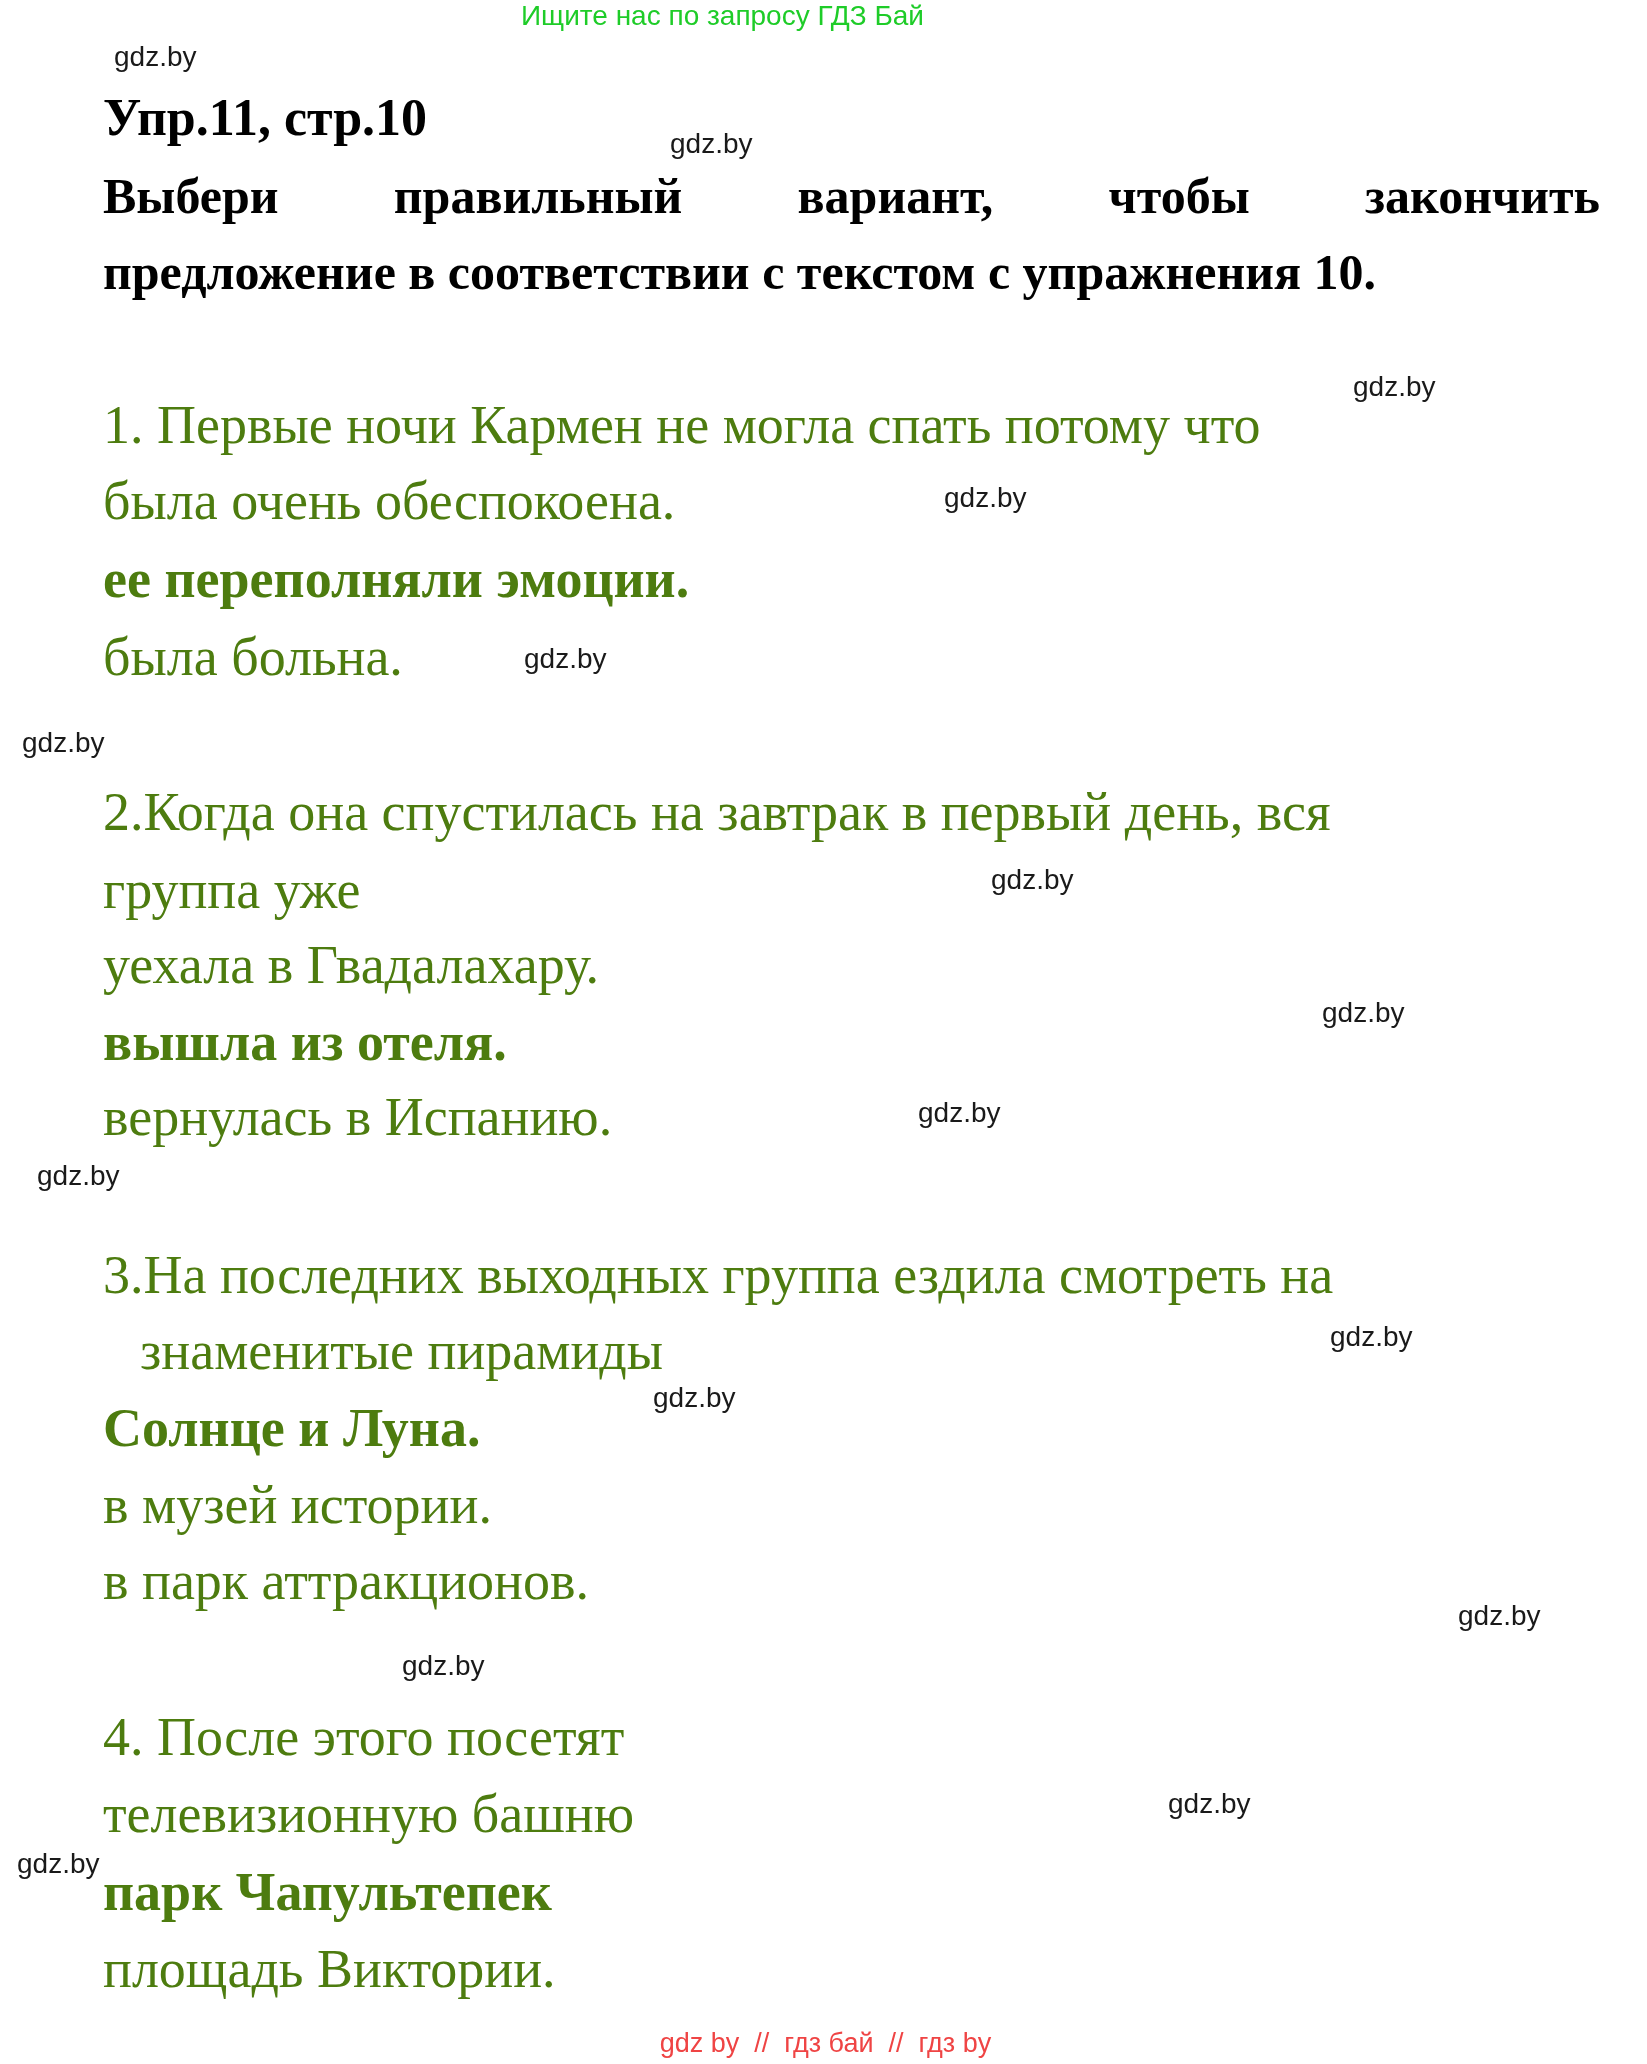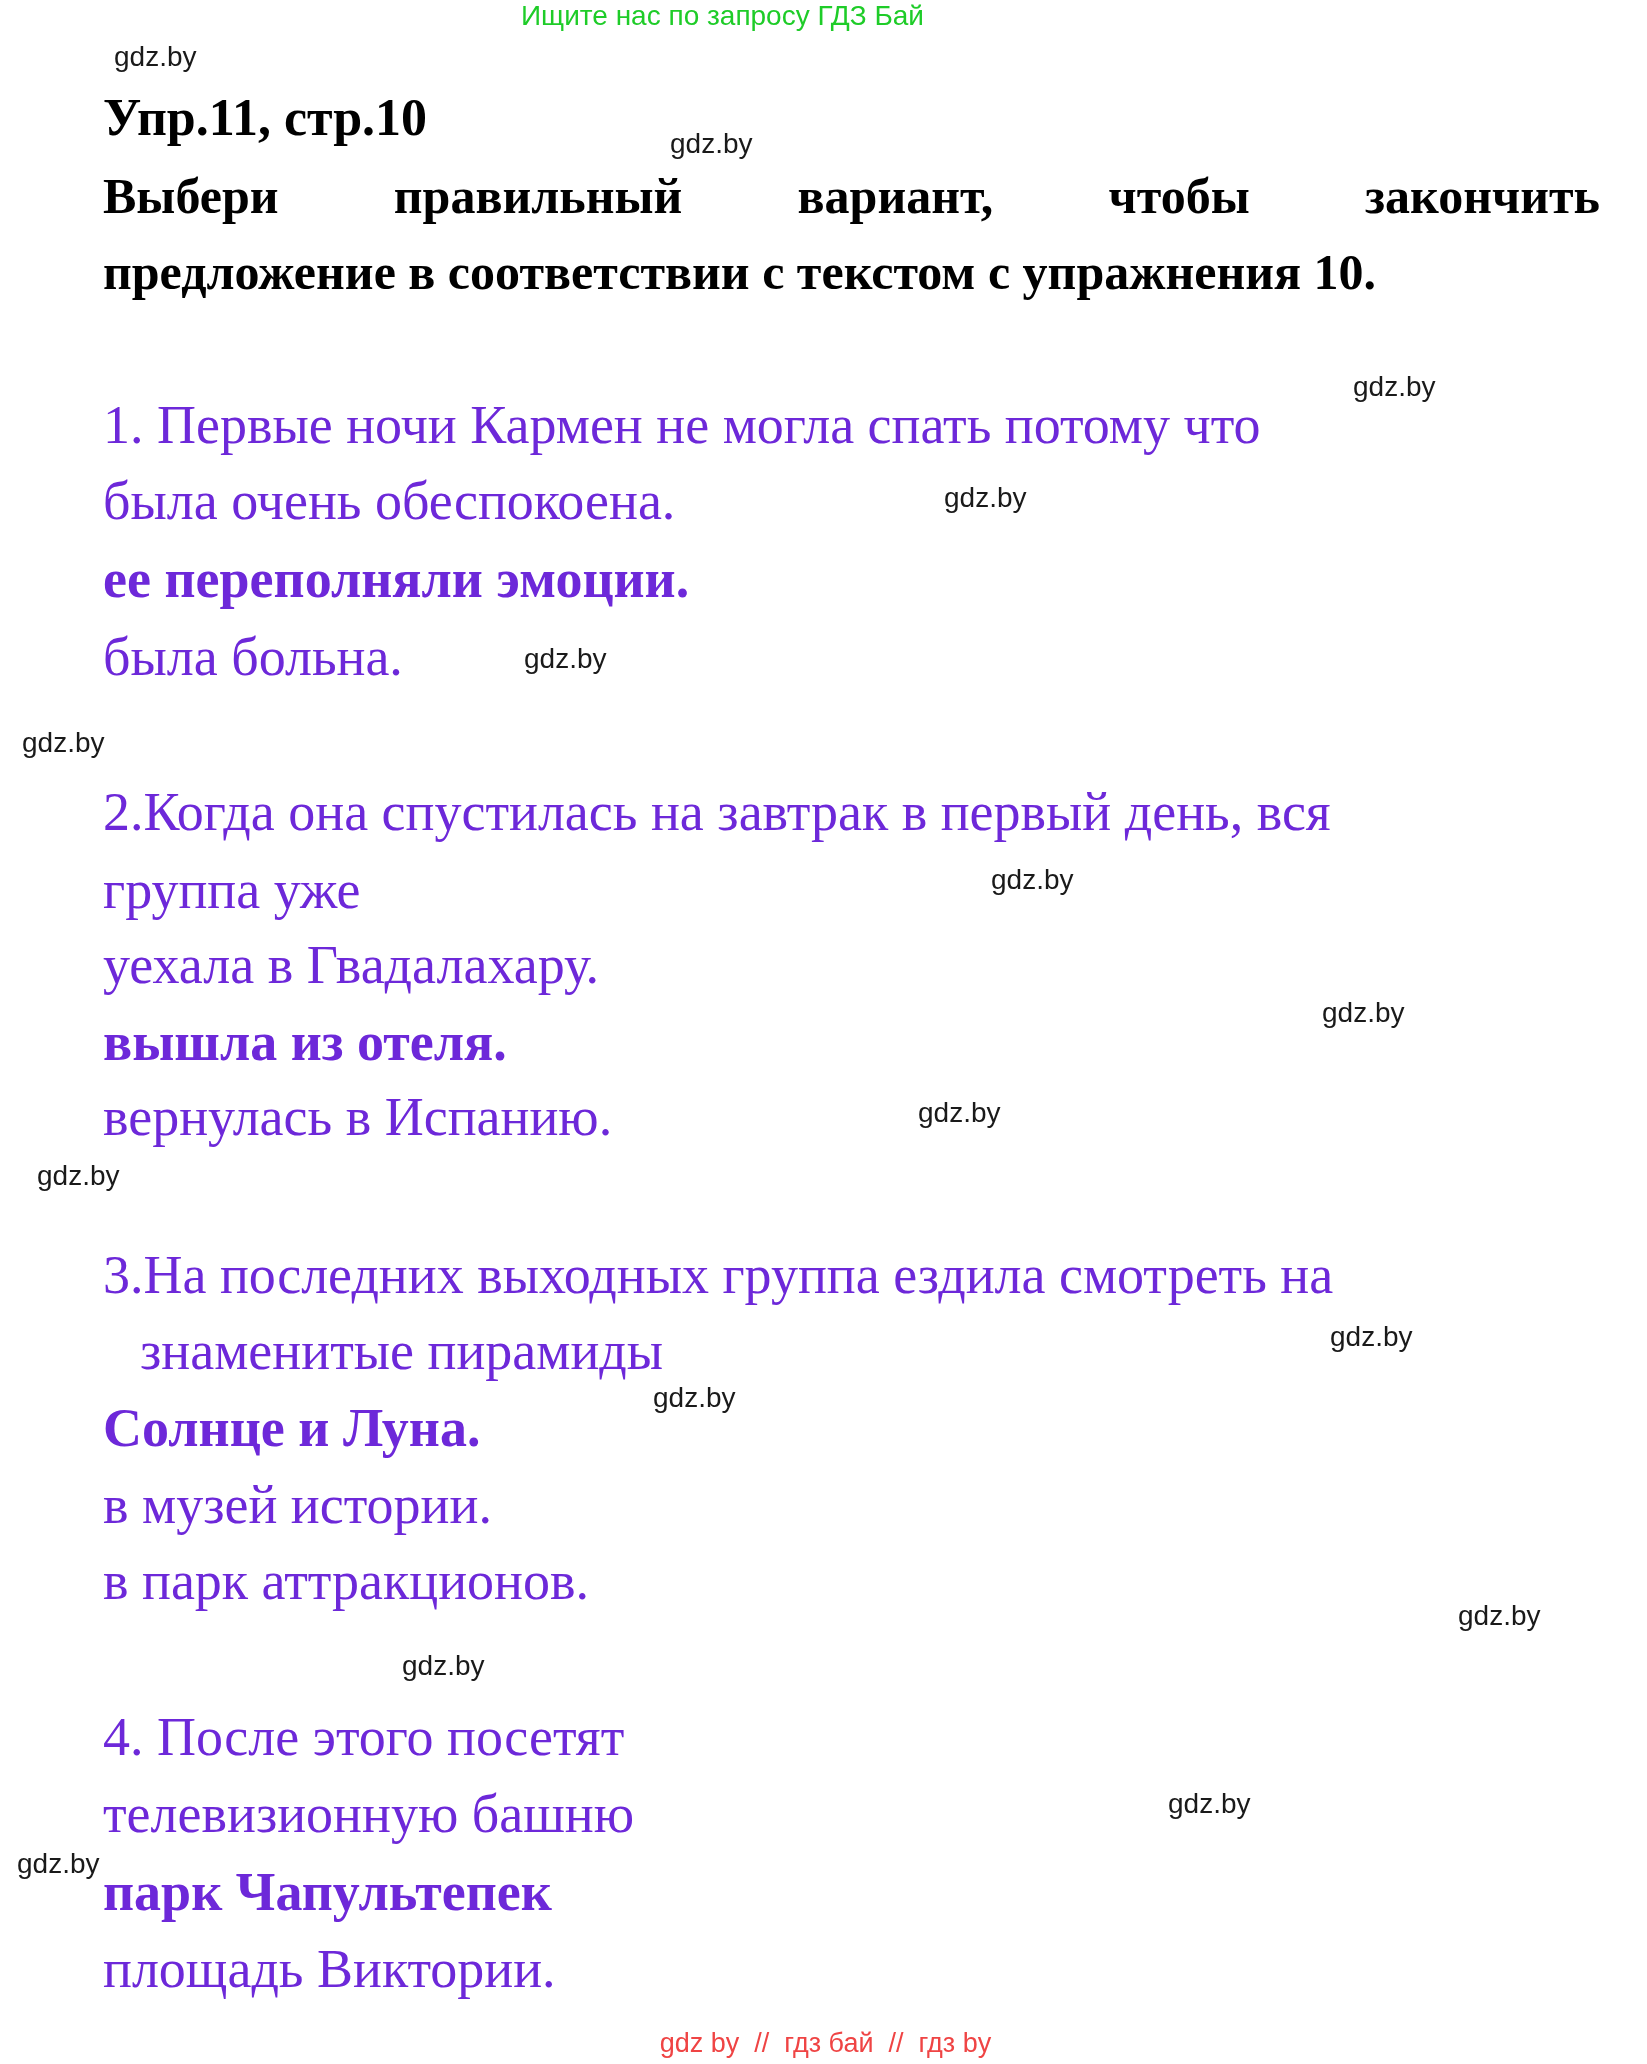--- a/index.html
+++ b/index.html
@@ -3,21 +3,21 @@
 <meta charset="utf-8">
 <style>
   html, body { margin:0; padding:0; background:#ffffff; }
   body { width:1647px; height:2064px; position:relative; overflow:hidden; }
   .abs { position:absolute; white-space:nowrap; }
   .header { font-family:"Liberation Sans", sans-serif; font-size:28px; line-height:1; color:#1ecc28; left:0; width:1521px; text-align:center; top:2px; }
   .header span { position:relative; left:-38px; }
   .title { font-family:"Liberation Serif", serif; font-weight:bold; font-size:52px; line-height:1; color:#000; left:103px; top:92px; }
   .subtitle { font-family:"Liberation Serif", serif; font-weight:bold; font-size:50px; line-height:1; color:#000; left:103px; width:1497px; }
   .subtitle.justify { text-align:justify; text-align-last:justify; white-space:normal; }
-  .line { font-family:"Liberation Serif", serif; font-size:54px; line-height:1; color:#6d28d9; left:103px; }
+  .line { font-family:"Liberation Serif", serif; font-size:54px; line-height:1; color:#4d7c0f; left:103px; }
   .line.bold { font-weight:bold; }
   .wm { font-family:"Liberation Sans", sans-serif; font-size:28px; line-height:1; color:#1a1a1a; }
   .footer { font-family:"Liberation Sans", sans-serif; font-size:27px; line-height:1; color:#ef4444; left:2px; width:1647px; text-align:center; top:2030px; white-space:pre; }
 </style>
 </head>
 <body>
 
 <div class="abs header"><span>Ищите нас по запросу ГДЗ Бай</span></div>
 
 <div class="abs title">Упр.11, стр.10</div>

